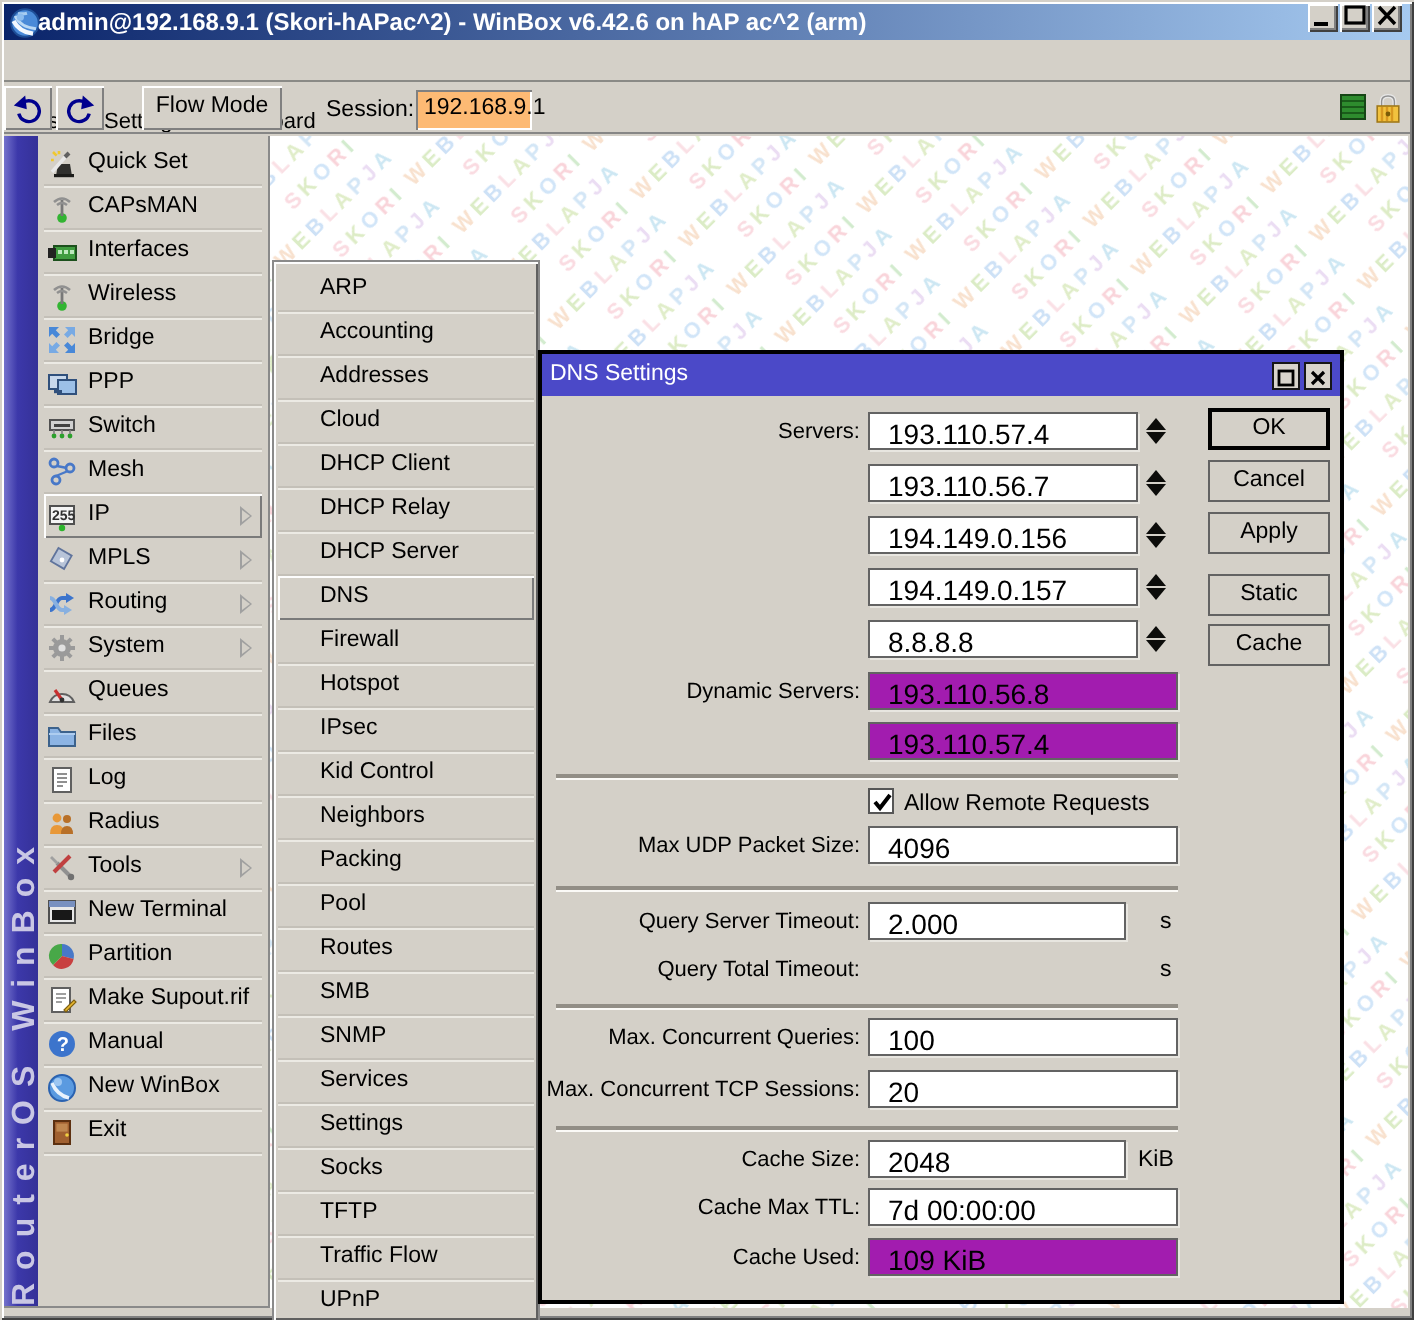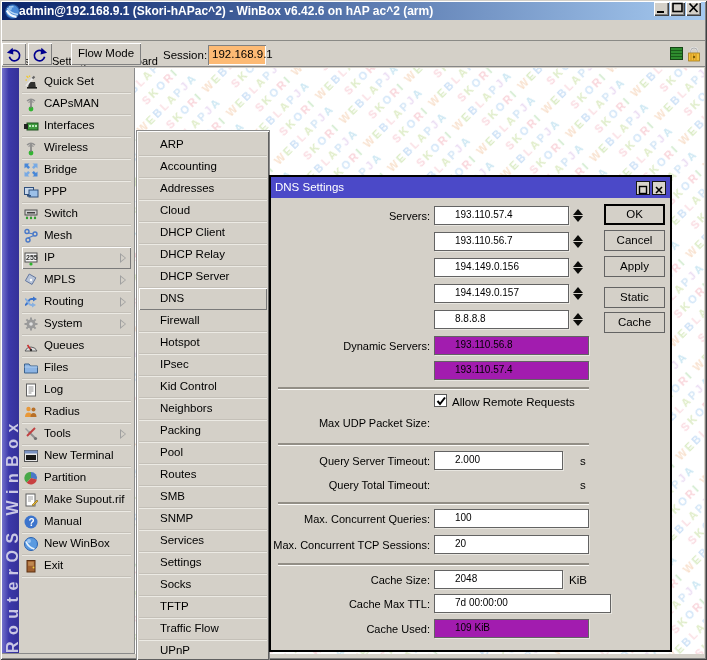--- a/index.html
+++ b/index.html
@@ -55,21 +55,21 @@
 .si .sep{position:absolute;left:0;bottom:0;width:100%;height:1px;background:#c4c0b8;box-shadow:0 1px 0 #eceae4;}
 .si.hl{box-shadow:inset 1px 1px 0 #fdfdfd, inset -1px -1px 0 #7a7a7a;}
 
 #dlg{left:269px;top:175px;width:403px;height:477px;background:#d4d0c8;border:2px solid #000;}
 #dlgtitle{position:absolute;left:0;top:0;width:399px;height:21px;background:#4b49c8;}
 #dlgtitle .t{position:absolute;left:4px;top:4px;font-size:11.5px;color:#fff;}
 .dwb{position:absolute;top:4px;width:14px;height:14px;background:#d8d4cc;border:1px solid #161616;}
 .lab{position:absolute;left:0px;width:159px;text-align:right;font-size:11px;color:#000;white-space:nowrap;}
 .inp{position:absolute;left:163px;height:19px;background:#fff;
  border:1px solid #636363;box-shadow:1px 1px 0 #e8e6e0;
- font-size:10px;padding:2px 0 0 20px;white-space:nowrap;}
+ font-size:14px;padding:2px 0 0 9px;white-space:nowrap;}
 .inp.ro{background:#a21caf;}
 .spin{position:absolute;left:302px;width:12px;height:19px;}
 .spin:before{content:"";position:absolute;left:0px;top:3px;
  border-left:5.5px solid transparent;border-right:5.5px solid transparent;border-bottom:6px solid #0c0c0a;}
 .spin:after{content:"";position:absolute;left:0px;bottom:3px;
  border-left:5.5px solid transparent;border-right:5.5px solid transparent;border-top:6px solid #0c0c0a;}
 .dbtn{position:absolute;left:333px;width:61px;height:21px;background:#d4d0c8;
  border:1px solid #636363;font-size:11.5px;text-align:center;padding-top:3px;}
 .dbtn.def{border:2px solid #000;padding-top:2px;}
 .dsep{position:absolute;left:7px;width:311px;height:2px;
@@ -517,20 +517,21 @@
  <div class="dsep" style="top:210px"></div>
 
  <div id="chk" style="top:217px">
       <svg width="13" height="13" viewBox="0 0 13 13">
         <path d="M2.5 6 L5 9 L10 2.5" fill="none" stroke="#000" stroke-width="2"></path>
       </svg>
     </div>
  <div class="abs" style="left:181px;top:219px;font-size:11.5px;">Allow Remote Requests</div>
 
  <div class="lab" style="top:240px">Max UDP Packet Size:</div>
+ <div class="inp" style="top:236px;width:155px;">4096</div>
 
  <div class="dsep" style="top:266px"></div>
 
  <div class="lab" style="top:278px">Query Server Timeout:</div>
  <div class="inp" style="top:274px;width:129px;">2.000</div>
  <div class="unit" style="left:309px;top:278px">s</div>
 
  <div class="lab" style="top:302px">Query Total Timeout:</div>
  <div class="unit" style="left:309px;top:302px">s</div>
 
@@ -542,21 +543,21 @@
  <div class="lab" style="top:362px">Max. Concurrent TCP Sessions:</div>
  <div class="inp" style="top:358px;width:155px;">20</div>
 
  <div class="dsep" style="top:386px"></div>
 
  <div class="lab" style="top:397px">Cache Size:</div>
  <div class="inp" style="top:393px;width:129px;">2048</div>
  <div class="unit" style="left:298px;top:397px">KiB</div>
 
  <div class="lab" style="top:421px">Cache Max TTL:</div>
- <div class="inp" style="top:417px;width:177px;">7d 00:00:00</div>
+ <div class="inp" style="top:417px;width:155px;">7d 00:00:00</div>
 
  <div class="lab" style="top:446px">Cache Used:</div>
  <div class="inp ro" style="top:442px;width:155px;">109 KiB</div>
 
  <div class="dbtn def" style="top:27px">OK</div>
  <div class="dbtn" style="top:53px">Cancel</div>
  <div class="dbtn" style="top:79px">Apply</div>
  <div class="dbtn" style="top:110px">Static</div>
  <div class="dbtn" style="top:135px">Cache</div>
 </div>

